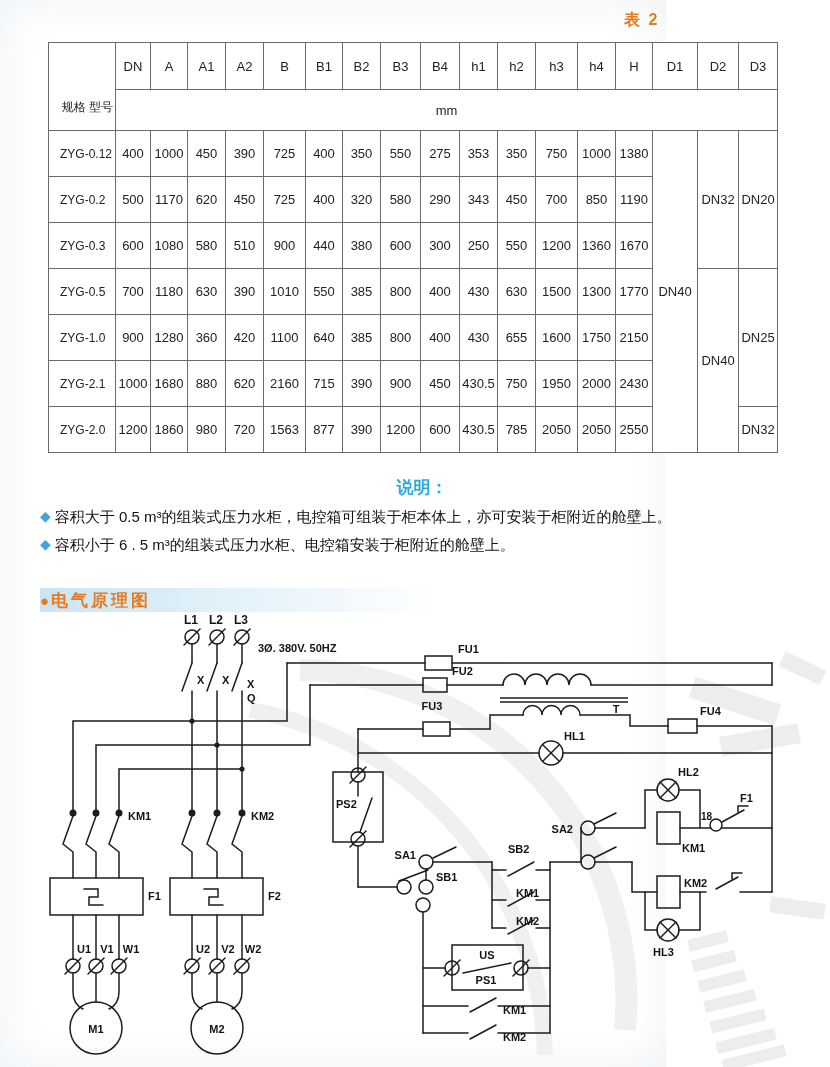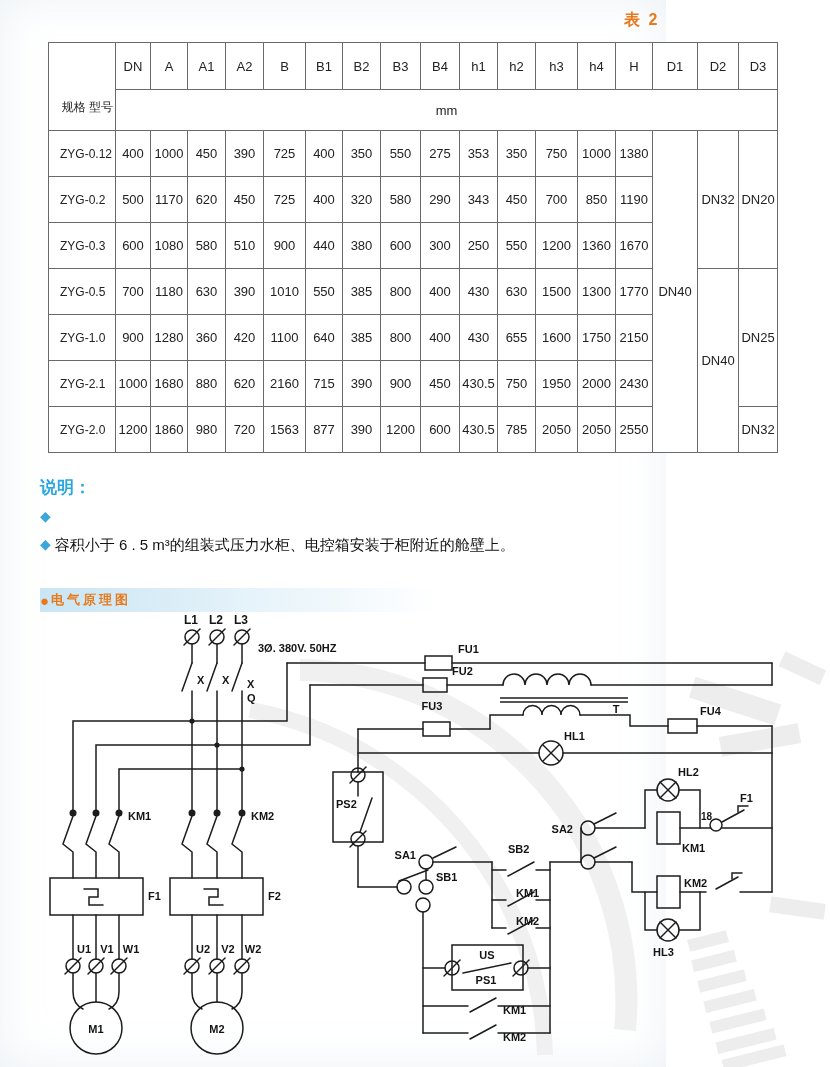--- a/index.html
+++ b/index.html
@@ -17,31 +17,31 @@
     table-layout:fixed;width:729px;font-size:13px;}
   table.spec th,table.spec td{border:1px solid #6a6a6a;text-align:center;
     padding:0 1px;font-weight:normal;color:#222;background:#fff;}
   table.spec thead tr:first-child th{height:46px;}
   table.spec td.unit{height:40px;}
   table.spec tbody td{height:45px;}
   table.spec th.corner{vertical-align:bottom;text-align:right;
     font-size:12px;padding:0 2px 14px 3px;white-space:nowrap;}
   table.spec td.model{font-size:12px;text-align:left;padding-left:11px;white-space:nowrap;}
   
-  .notes{position:absolute;left:40px;top:476px;width:764px;}
+  .notes{position:absolute;left:40px;top:476px;width:764px;text-align:center;}
   .notes-title{color:#29a8df;font-size:17px;font-weight:bold;margin-bottom:6px;}
   .note-item{display:flex;font-size:15px;font-weight:500;line-height:1.55;
     margin-bottom:4px;color:#111;}
   .note-item .diamond{color:#3aa6dc;margin-right:4px;font-size:14px;line-height:1.7;}
   
   .section-bar{position:absolute;left:40px;top:588px;width:400px;height:24px;
     background:linear-gradient(to right,#c9e5f4,#ffffff);
     display:flex;align-items:center;}
   .section-bar .dot{color:#e87a1e;font-size:15px;margin-right:2px;line-height:1;}
-  .section-bar .title{color:#e87a1e;font-size:13px;font-weight:bold;letter-spacing:3px;}
+  .section-bar .title{color:#e87a1e;font-size:17px;font-weight:bold;letter-spacing:3px;}
   
   .schematic{position:absolute;left:0;top:600px;width:830px;height:467px;}
   svg text{font-family:"Liberation Sans","DejaVu Sans",sans-serif;
     font-weight:bold;font-size:11px;fill:#141414;}
   svg .lbl12{font-size:12px;}
   svg .lbl10{font-size:10px;}
   .wire{stroke:#1c1c1c;stroke-width:1.5;fill:none;stroke-linecap:round;}
   .thin{stroke:#1c1c1c;stroke-width:1.3;fill:none;}
   .dotj{fill:#1c1c1c;stroke:none;}
   .wm{fill:#ededed;stroke:none;}
@@ -226,20 +226,21 @@
           <td>2550</td>
           <td rowspan="1">DN32</td>
         </tr>
       </tbody>
   </table>
 
   <div class="notes">
     <div class="notes-title">说明：</div>
     <div class="note-item">
       <span class="diamond">◆</span>
+      <span>容积大于 0.5 m³的组装式压力水柜，电控箱可组装于柜本体上，亦可安装于柜附近的舱壁上。</span>
     </div>
     <div class="note-item">
       <span class="diamond">◆</span>
       <span>容积小于 6 . 5 m³的组装式压力水柜、电控箱安装于柜附近的舱壁上。</span>
     </div>
   </div>
 
   <div class="section-bar">
     <span class="dot">●</span>
     <span class="title">电气原理图</span>

